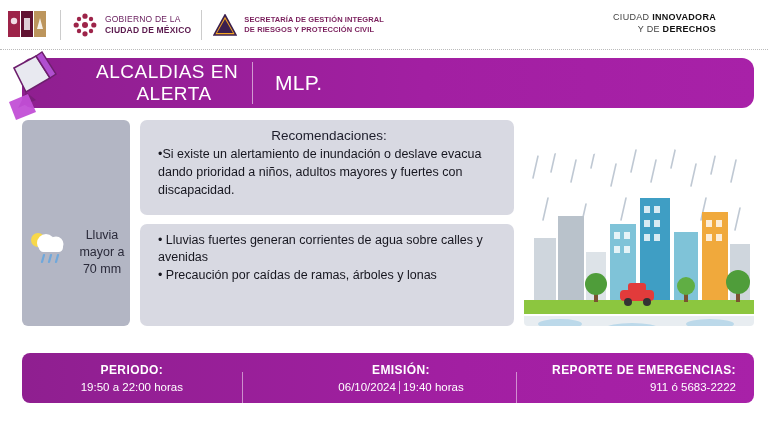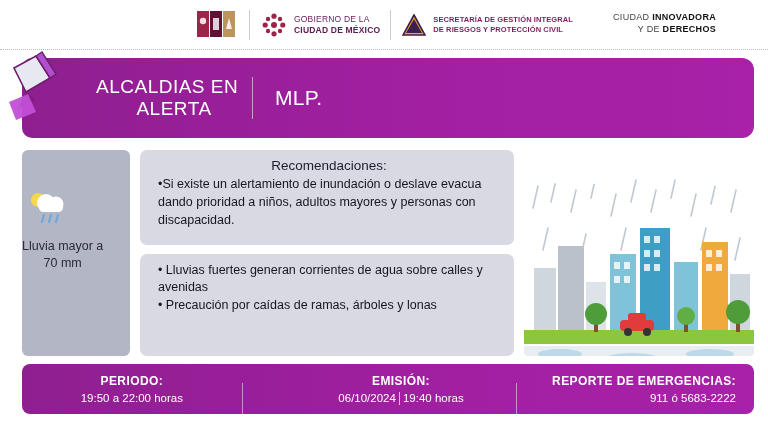--- a/index.html
+++ b/index.html
@@ -9,24 +9,24 @@
     font-family: "Liberation Sans", sans-serif;
     overflow: hidden;
     position: relative;
   }
 
   
   .header {
     height: 50px;
     display: flex;
     align-items: center;
-    justify-content: center;
     gap: 0px;
     position: relative;
     border-bottom: 1px dotted #bbb;
+    padding-left: 6px;
   }
   .hdr-center {
     display: flex;
     align-items: center;
     gap: 0;
   }
   .cdmx-logo {
     width: 44px; height: 34px;
     position: relative;
     display: flex; align-items: center; justify-content: center;
@@ -54,21 +54,21 @@
   .innova {
     position: absolute; right: 52px; top: 11px;
     text-align: right;
     font-size: 9px; line-height: 1.35; color: #444; letter-spacing: .3px;
   }
   .innova b { color: #111; }
 
   
   .titlebar {
     margin: 8px 14px 0 22px;
-    height: 80px;
+    height: 50px;
     background: #8e1f8e;
     background: linear-gradient(90deg,#8f1f90 0%, #a21fa2 55%, #a821a8 100%);
     border-radius: 10px 12px 12px 10px;
     display: flex;
     align-items: center;
     position: relative;
   }
   .alert-title {
     color: #ffffff;
     font-size: 19px;
@@ -96,22 +96,21 @@
     display: flex;
     padding: 12px 14px 0 22px;
     gap: 10px;
     height: 218px;
   }
   .left-card {
     width: 108px;
     background: #b3b6c4;
     border-radius: 6px;
     display: flex;
-    flex-direction: column;
-    align-items: flex-start;
+    align-items: flex-end;
     justify-content: center;
     color: #2a2a3a;
     font-size: 12.5px;
     text-align: center;
     padding-bottom: 48px;
   }
   .left-card .icon { margin-bottom: 8px; }
   .left-card .txt { line-height: 1.35; }
 
   .mid { flex: 1; display: flex; flex-direction: column; gap: 9px; }
@@ -138,21 +137,21 @@
   .right-art {
     width: 230px;
     position: relative;
     overflow: hidden;
     border-radius: 4px;
   }
 
   
   .footer {
     position: absolute;
-    left: 22px; right: 14px; bottom: 12px;
+    left: 22px; right: 14px; bottom: 23px;
     height: 50px;
     background: linear-gradient(90deg,#8f1f90 0%, #a21fa2 60%, #a821a8 100%);
     border-radius: 8px;
     display: flex;
     align-items: center;
     color: #fff;
   }
   .fcol { flex: 1; text-align: center; position: relative; }
   .fcol .lab { font-size: 12px; font-weight: bold; letter-spacing: .4px; }
   .fcol .val { font-size: 11.5px; margin-top: 4px; }
@@ -272,21 +271,21 @@
     </div>
     <div class="txt">
       <div>Lluvia mayor a</div>
       <div>70 mm</div>
     </div>
   </div>
 
   <div class="mid">
     <div class="panel recs">
       <h3>Recomendaciones:</h3>
-      <p>•Si existe un alertamiento de inundación o deslave evacua dando prioridad a niños, adultos mayores y personas con discapacidad.</p>
+      <p>•Si existe un alertamiento de inundación o deslave evacua dando prioridad a niños, adultos mayores y fuertes con discapacidad.</p>
     </div>
     <div class="panel peligros">
       <p style="white-space:pre-line">• Lluvias fuertes generan corrientes de agua sobre calles y avenidas
 • Precaución por caídas de ramas, árboles y lonas</p>
     </div>
   </div>
 
   <div class="right-art">
     <svg width="230" height="218" viewBox="0 0 230 218">
 

